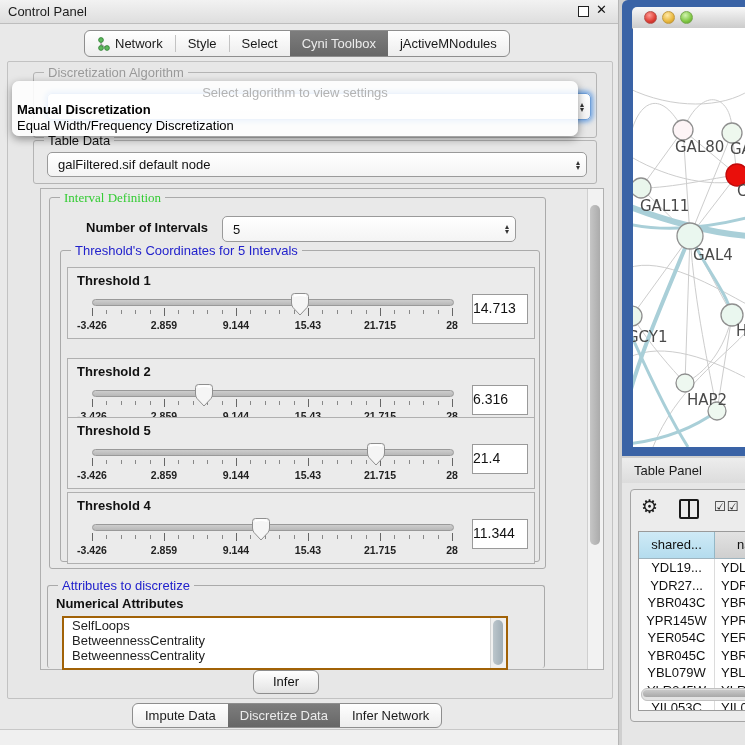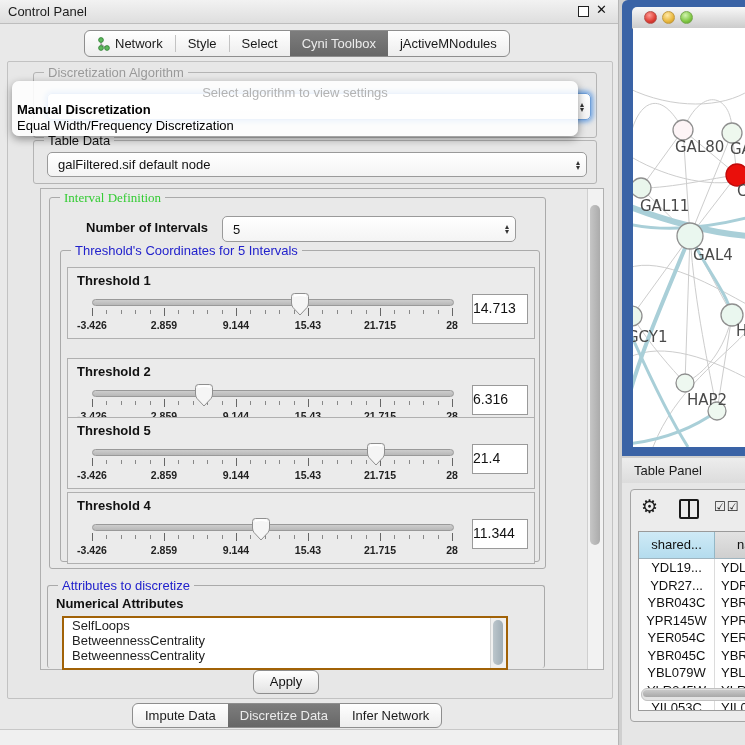--- a/index.html
+++ b/index.html
@@ -378,21 +378,21 @@
               <div class="thumb"></div>
             </div>
         </div>
       </div>
 
       <div class="vscroll">
         <div class="thumb" style="top:16px;height:340px;"></div>
       </div>
     </div>
 
-    <div class="abs apply-btn">Apply</div>
+    <div class="abs apply-btn">Infer</div>
 
     <div class="abs tabbar" style="left:132px;top:703px;height:23px;">
       <div class="tab">
           <span>Impute Data</span>
         </div>
       <div class="tab selected">
           <span>Discretize Data</span>
         </div>
       <div class="tab">
           <span>Infer Network</span>

